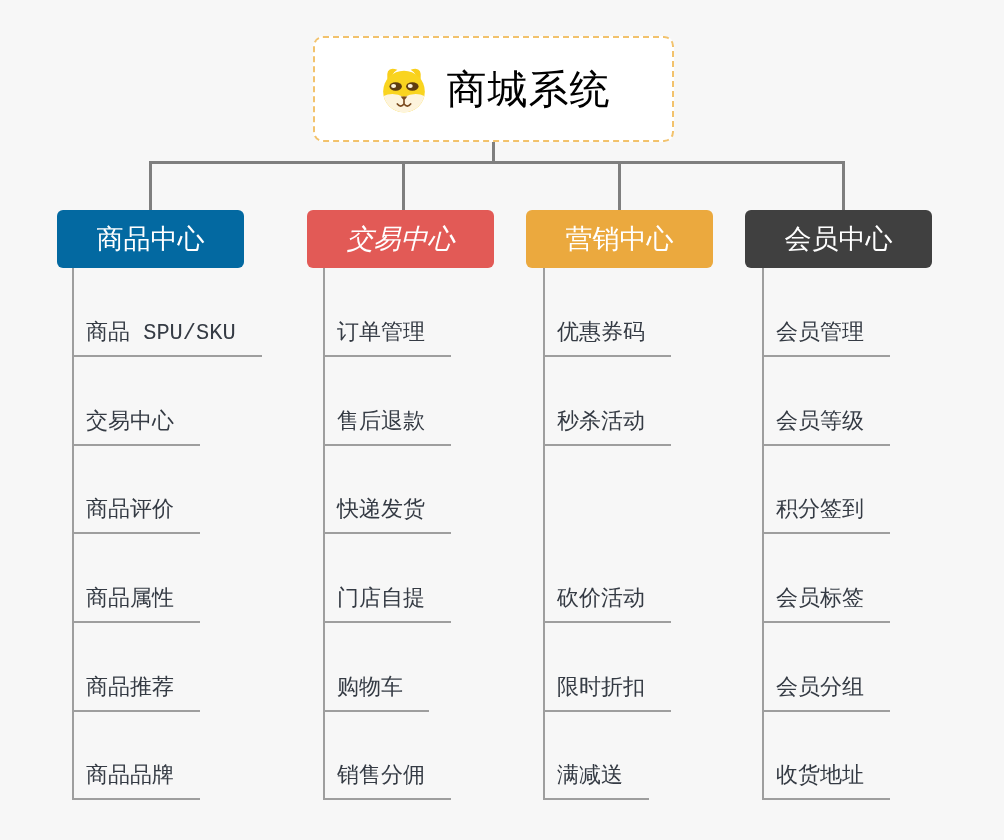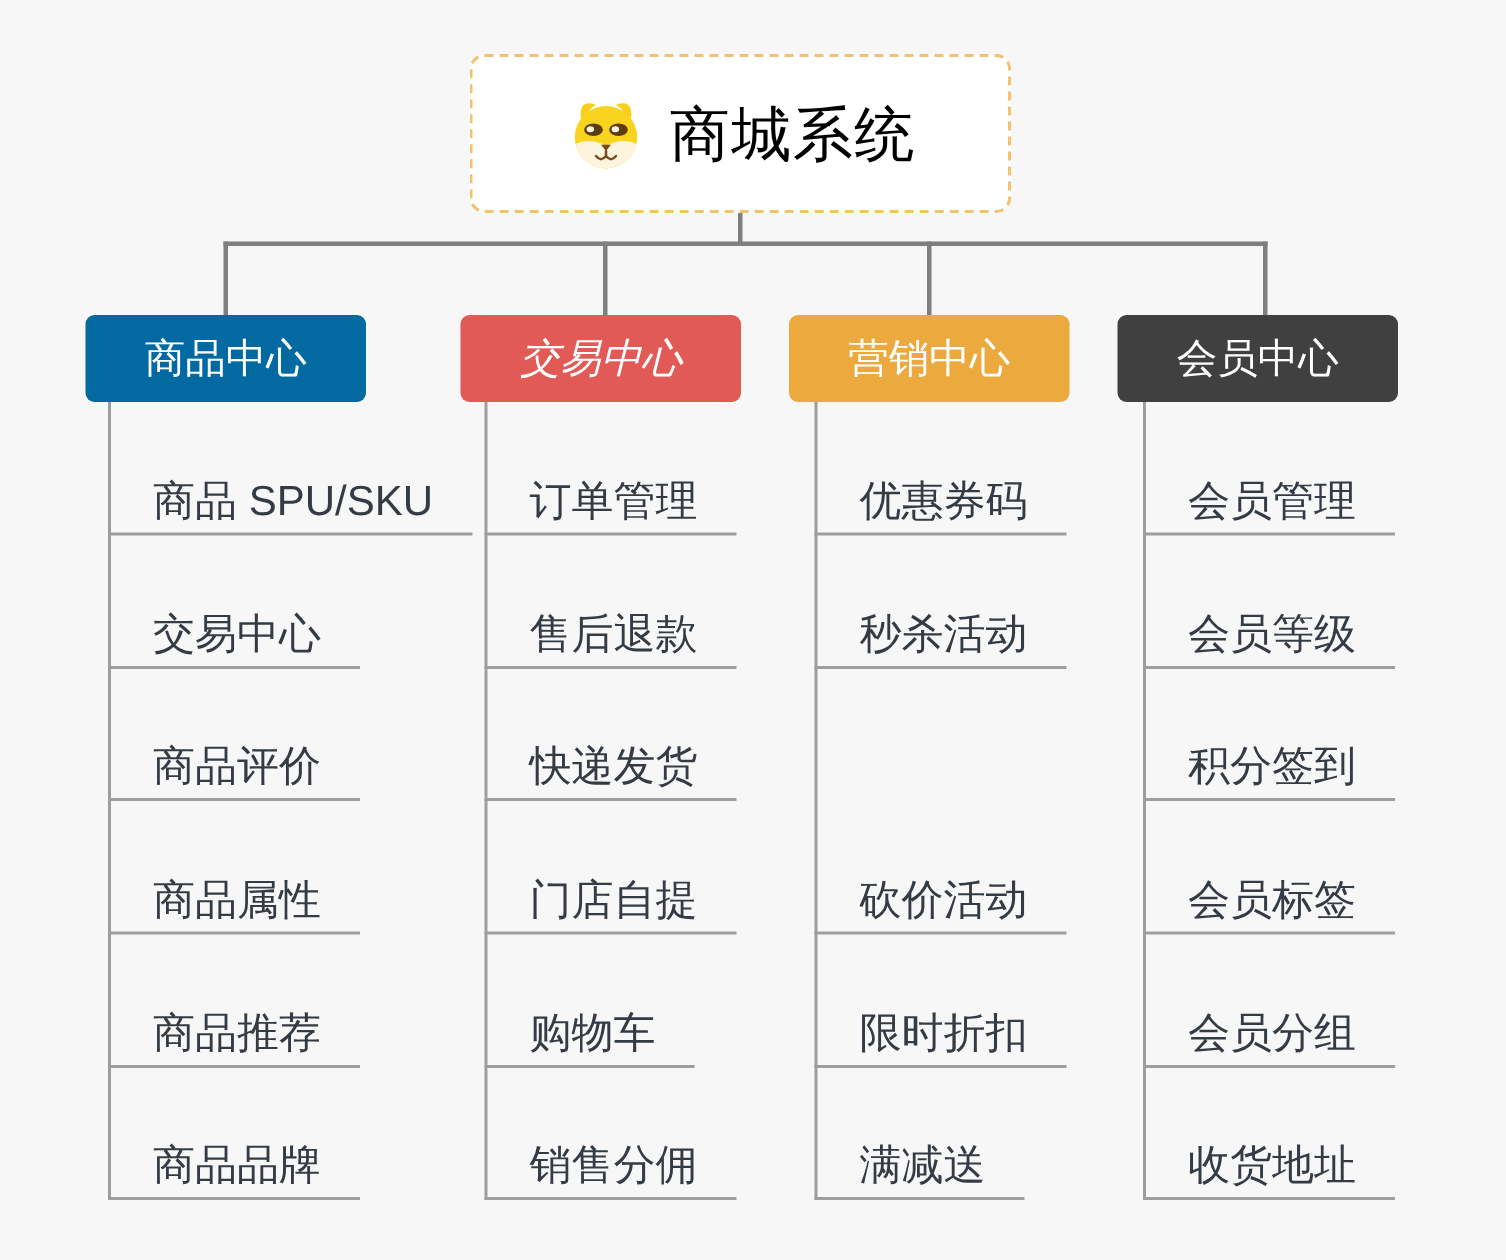--- a/index.html
+++ b/index.html
@@ -71,27 +71,28 @@
     width: 2px; height: 532px;
     background: #9e9e9e;
   }
   .t0 { left: 72px; } .t1 { left: 323px; } .t2 { left: 543px; } .t3 { left: 762px; }
 
   
   .leaf {
     position: absolute;
     display: inline-block;
     box-sizing: content-box;
-    padding: 0 26px 7px 30px;
+    padding: 0 26px 7px 14px;
     border-bottom: 2px solid #9e9e9e;
-    font-size: 28px;
+    font-size: 22px;
     line-height: 29px;
     color: #353b44;
     white-space: nowrap;
     cursor: default;
+    font-family: Liberation Mono, monospace;
   }
   .c0 { left: 72px; } .c1 { left: 323px; } .c2 { left: 543px; } .c3 { left: 762px; }
   .r0 { top: 319px; } .r1 { top: 408px; } .r2 { top: 496px; }
   .r3 { top: 585px; } .r4 { top: 674px; } .r5 { top: 762px; }
 </style>
 </head>
 <body>
 
 <div class="canvas">
 

